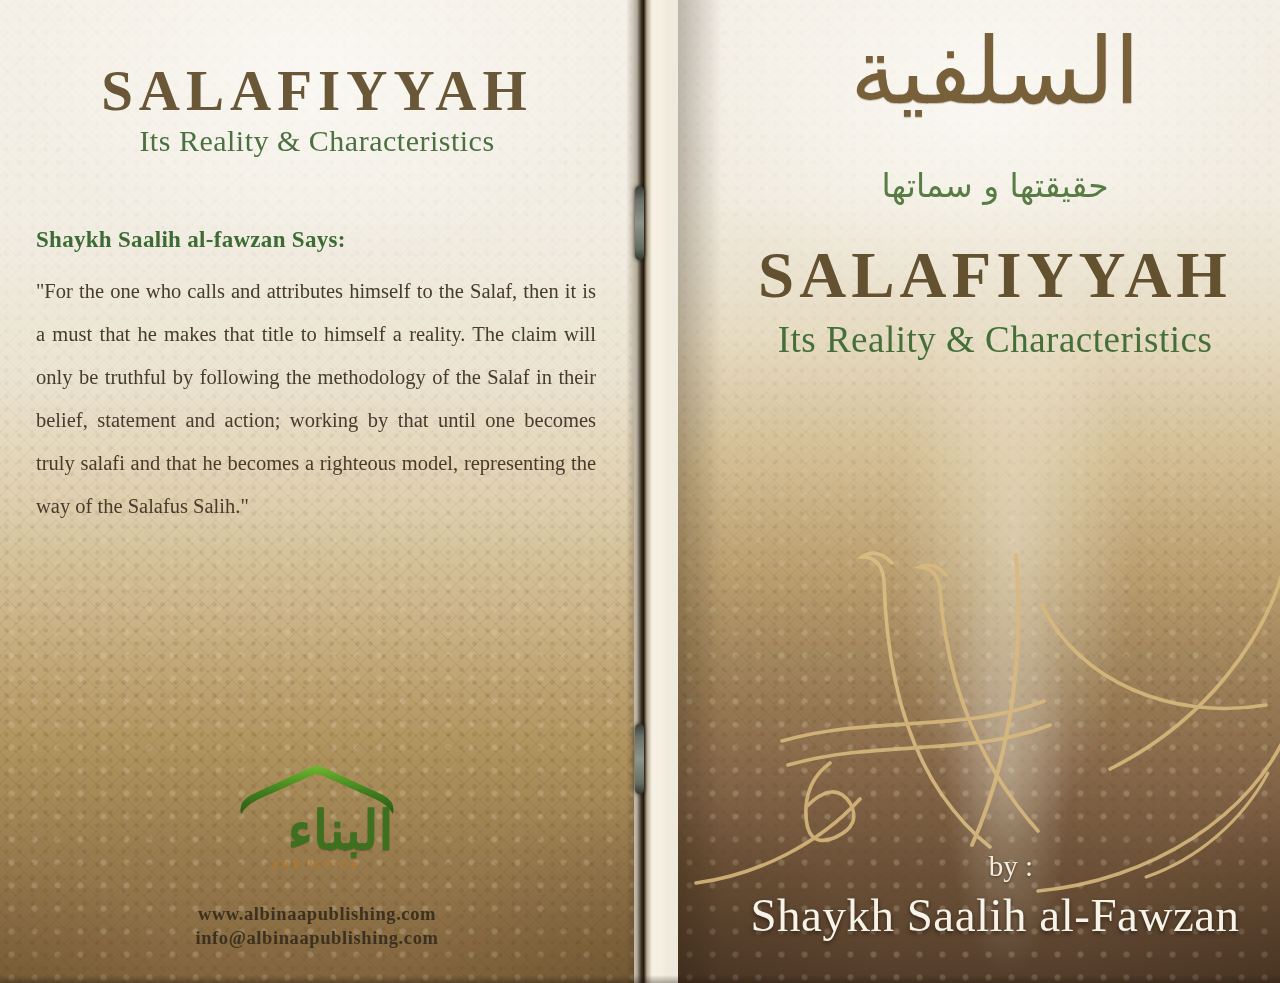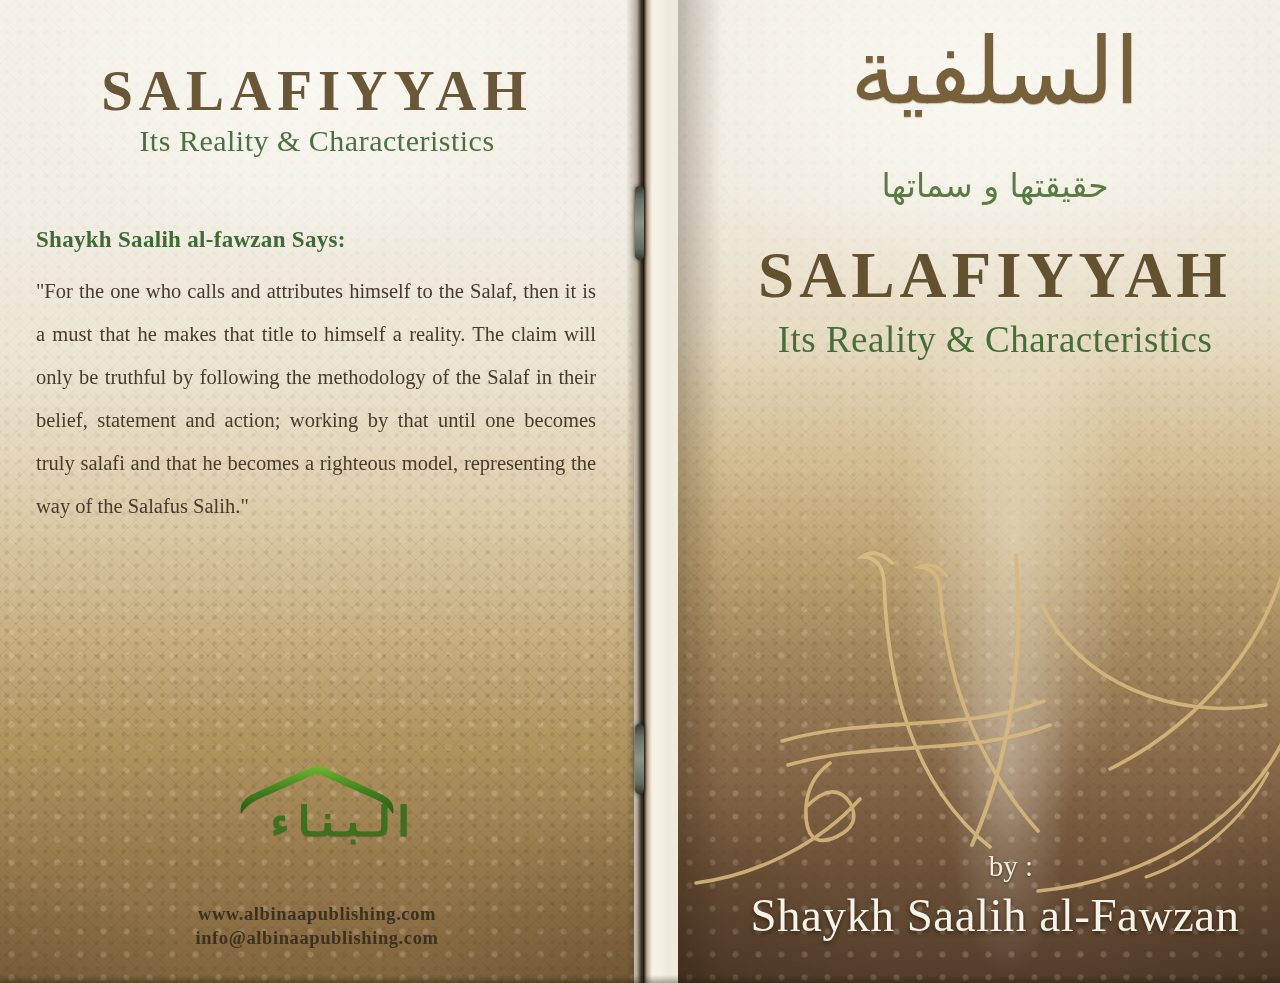--- a/index.html
+++ b/index.html
@@ -82,22 +82,22 @@
   }
   .lp-quote{
     position:absolute;top:270px;left:36px;width:560px;
     font-size:20.5px;line-height:43px;color:#473b2c;text-align:justify;
   }
   .logo{
     position:absolute;top:760px;left:0;width:100%;text-align:center;line-height:1;
   }
   .logo .roof{display:block;margin:0 auto;}
   .logo .ar{
-    font-family:Liberation Mono, monospace;font-weight:bold;
-    font-size:42px;color:#3e701f;margin-top:-14px;
+    font-family:Liberation Serif, serif;font-weight:bold;
+    font-size:54px;color:#3e701f;margin-top:-14px;
     text-shadow:0 1px 1px rgba(40,50,15,.35);
     margin-left:47px;
   }
   .logo .latin{
     font-family:"DejaVu Sans",sans-serif;font-weight:bold;
     font-size:24px;color:#38641c;margin-top:2px;letter-spacing:1px;
   }
   .logo .tagline{
     font-family:"DejaVu Sans",sans-serif;font-size:8px;font-weight:bold;
     color:#b5762b;letter-spacing:4px;margin-top:3px;text-transform:lowercase;
@@ -164,20 +164,21 @@
             <linearGradient id="roofG" x1="0" y1="0" x2="0" y2="1">
               <stop offset="0" stop-color="#6fb52e"></stop>
               <stop offset="55%" stop-color="#3f7d1d"></stop>
               <stop offset="100%" stop-color="#2c5a14"></stop>
             </linearGradient>
           </defs>
           <path fill="url(#roofG)" d="M4 54 Q1 42 14 35 L70 9 Q80 3 90 9 L146 35 Q159 42 156 54
                Q150 44 138 39 L84 15 Q80 13 76 15 L22 39 Q10 44 4 54 Z"></path>
         </svg>
         <div class="ar">البناء</div>
+        <div class="tagline">publishing</div>
       </div>
 
       <div class="contact">
         <div>www.albinaapublishing.com</div>
         <div>info@albinaapublishing.com</div>
       </div>
     </div>
   </div>
 
   <div id="spine">

